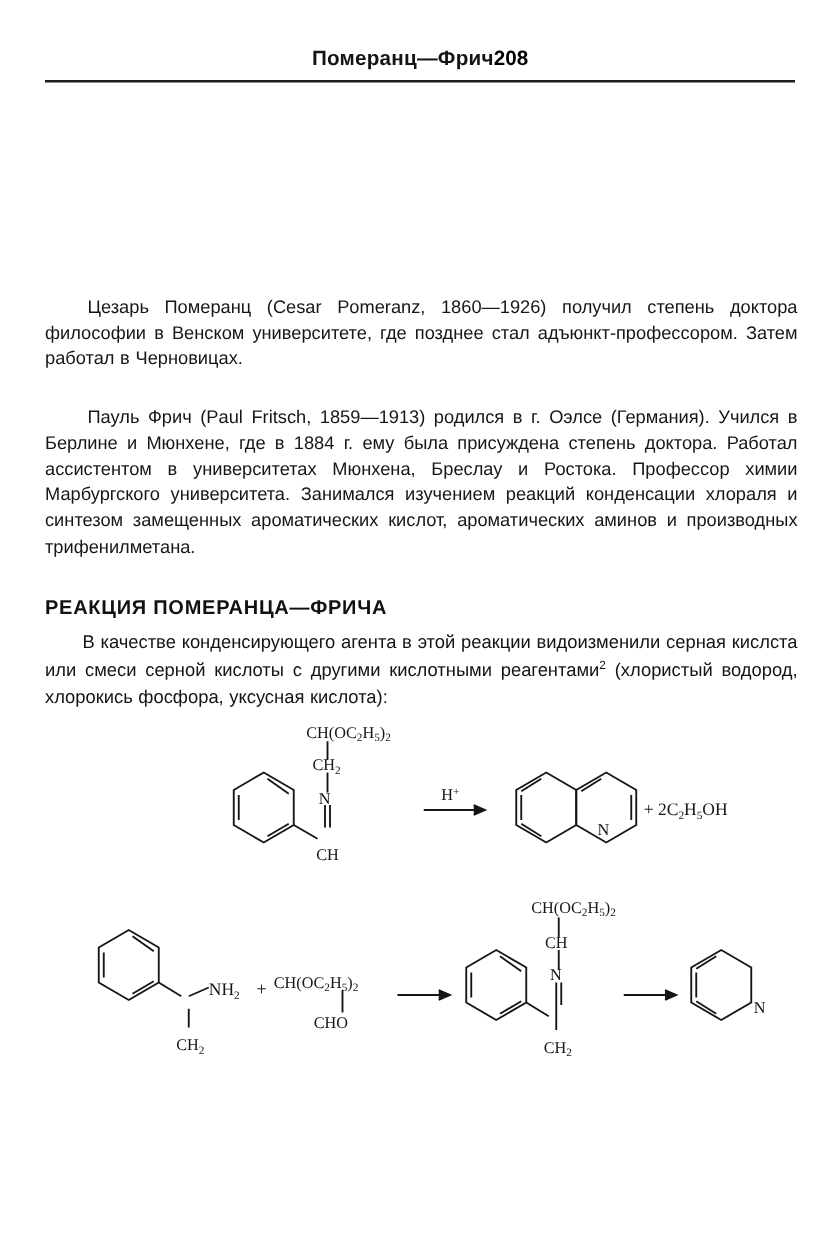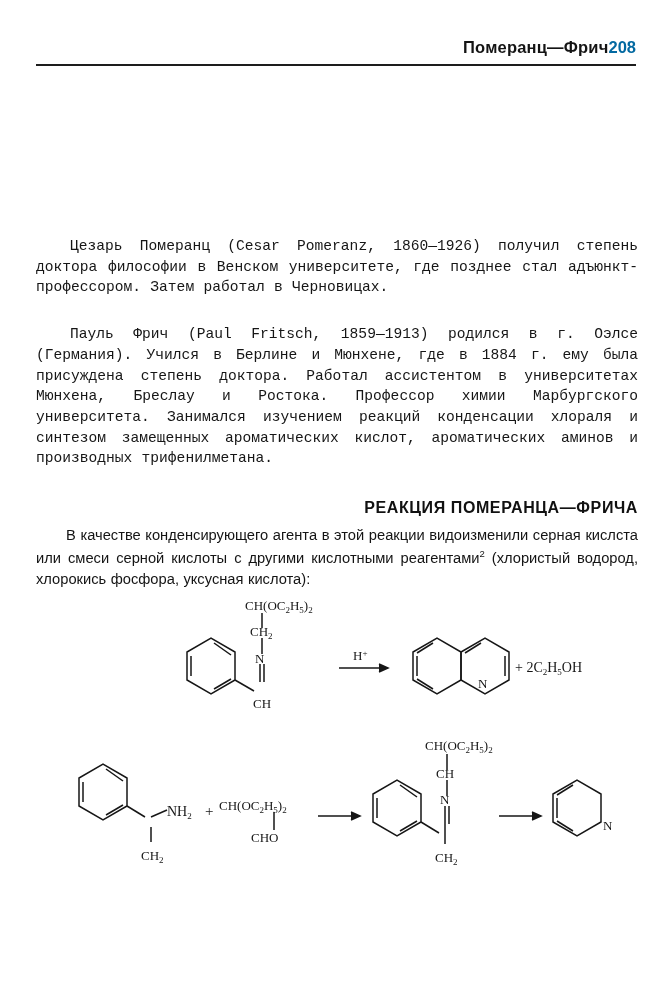--- a/index.html
+++ b/index.html
@@ -20,66 +20,66 @@
     inset: 0;
     padding: 0;
   }
   
   .header {
     position: absolute;
     top: 38px;
     left: 36px;
     right: 36px;
     display: flex;
-    justify-content: flex-end;
+    justify-content: center;
     align-items: baseline;
   }
   .header-title {
     font-family: "Liberation Sans", sans-serif;
     font-weight: bold;
     font-size: 16.5px;
     letter-spacing: 0.2px;
     color: #141414;
   }
   .header-page {
     font-family: "Liberation Sans", sans-serif;
     font-weight: bold;
     font-size: 16.5px;
-    color: #0369a1;
+    color: #000000;
   }
   .header-rule {
     position: absolute;
     top: 64px;
     left: 36px;
     right: 36px;
     height: 1.6px;
     background: #1d1d1d;
   }
   
   .content {
     position: absolute;
     left: 36px;
     right: 34px;
     top: 88px;
   }
   p.bio {
     margin: 0 0 0 0;
-    font-family: Liberation Mono, monospace;
+    font-family: Liberation Sans, sans-serif;
     font-size: 14.6px;
     line-height: 1.42;
     text-align: justify;
     text-indent: 34px;
     color: #161616;
     word-spacing: 0.5px;
   }
   .spacer-top { height: 148px; }
   .spacer-mid { height: 26px; }
   .section-title {
     margin: 30px 0 8px 0;
-    text-align: right;
+    text-align: left;
     font-family: "Liberation Sans", sans-serif;
     font-weight: bold;
     font-size: 16px;
     letter-spacing: 0.6px;
     color: #111;
   }
   p.body {
     margin: 0;
     font-family: "Liberation Sans", sans-serif;
     font-size: 14.7px;

